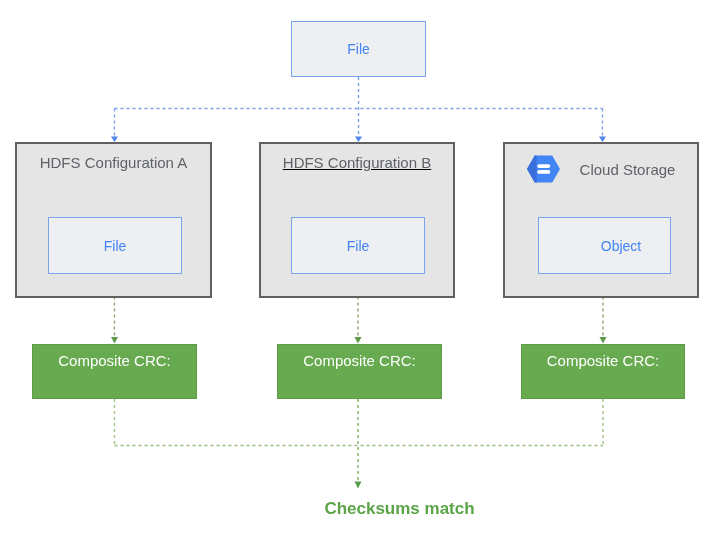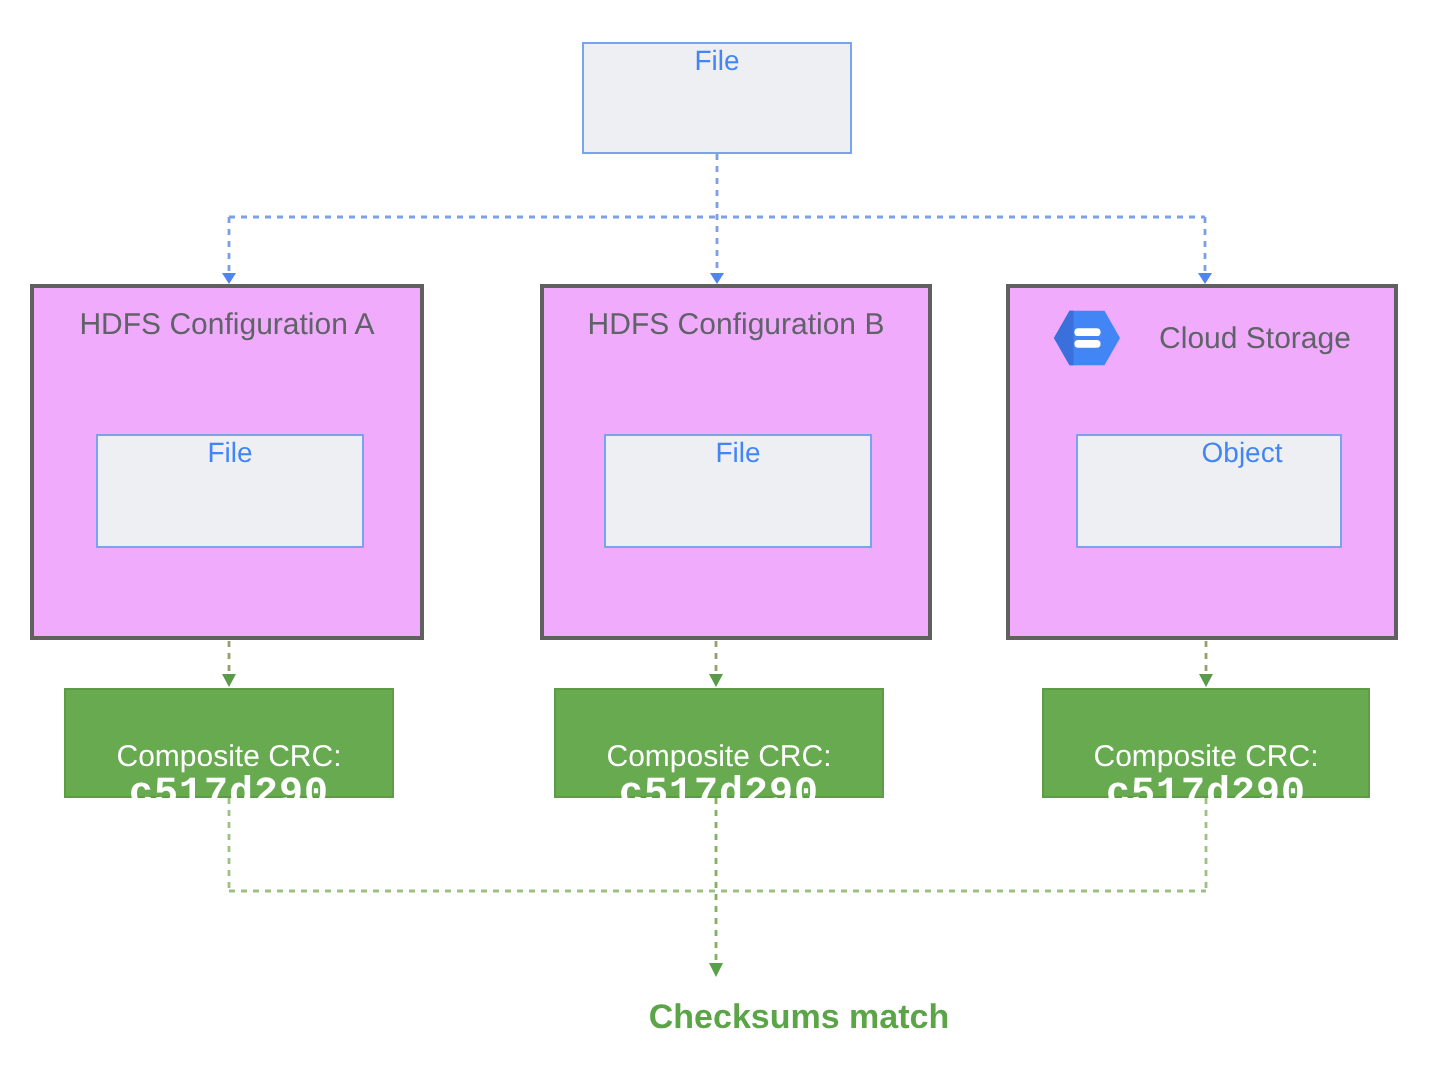--- a/index.html
+++ b/index.html
@@ -1,54 +1,54 @@
 <!DOCTYPE html>
 <html><head>
 <meta charset="utf-8">
 <style>
   html,body{margin:0;padding:0;background:#fff;}
   .canvas{
     position:relative;width:720px;height:538px;background:#ffffff;
     font-family:"Liberation Sans",sans-serif;overflow:hidden;
   }
   .overlay{position:absolute;left:0;top:0;width:720px;height:538px;pointer-events:none;}
-  .box{position:absolute;box-sizing:border-box;display:flex;justify-content:center;}
+  .box{position:absolute;box-sizing:border-box;display:flex;align-items:center;justify-content:center;}
   .file-box{
     background:#edeff3;border:1px solid #7aa3ee;color:#4285f4;font-size:14px;
   }
   .top-file{left:291px;top:21px;width:135px;height:56px;}
   .outer{
-    position:absolute;box-sizing:border-box;top:142px;height:178px;
-    background:#f0abfc;border:2px solid #606060;
+    position:absolute;box-sizing:border-box;top:142px;height:156px;
+    background:#e5e5e5;border:2px solid #606060;
   }
   .outer-a{left:15px;width:197px;}
-  .outer-b{left:270px;width:196px;}
+  .outer-b{left:259px;width:196px;text-decoration:underline;}
   .outer-c{left:503px;width:196px;}
   .outer-title{
     margin-top:9px;text-align:center;font-size:15px;line-height:20px;color:#5f6368;
   }
   .cs-header{
     display:flex;align-items:center;justify-content:center;gap:20px;
     margin-top:11px;color:#5f6368;font-size:15px;
   }
   .inner{width:134px;height:57px;top:73px;position:absolute;}
   .inner-a{left:31px;}
   .inner-b{left:30px;}
   .inner-c{left:33px;width:133px;padding-left:33px;}
   .crc{
     position:absolute;top:344px;height:55px;box-sizing:border-box;
     background:#67aa50;border:1px solid #5d9b46;color:#ffffff;
-    text-align:center;font-size:15px;padding-top:24px;line-height:19px;
+    text-align:center;font-size:15px;padding-top:6px;line-height:19px;
   }
   .crc-a{left:32px;width:165px;}
   .crc-b{left:277px;width:165px;}
   .crc-c{left:521px;width:164px;}
   .crc-value{
     font-family:Liberation Mono, monospace;
-    font-weight:bold;font-size:20px;letter-spacing:0.5px;
+    font-weight:bold;font-size:20px;letter-spacing:0.5px;margin-top:36px;
   }
   .footer-label{
     position:absolute;left:0;top:499px;width:717px;text-align:center;
     font-weight:bold;font-size:17px;color:#5ba447;padding-left:41px;
   }
 </style>
 </head>
 <body>
 
 <div class="canvas">

